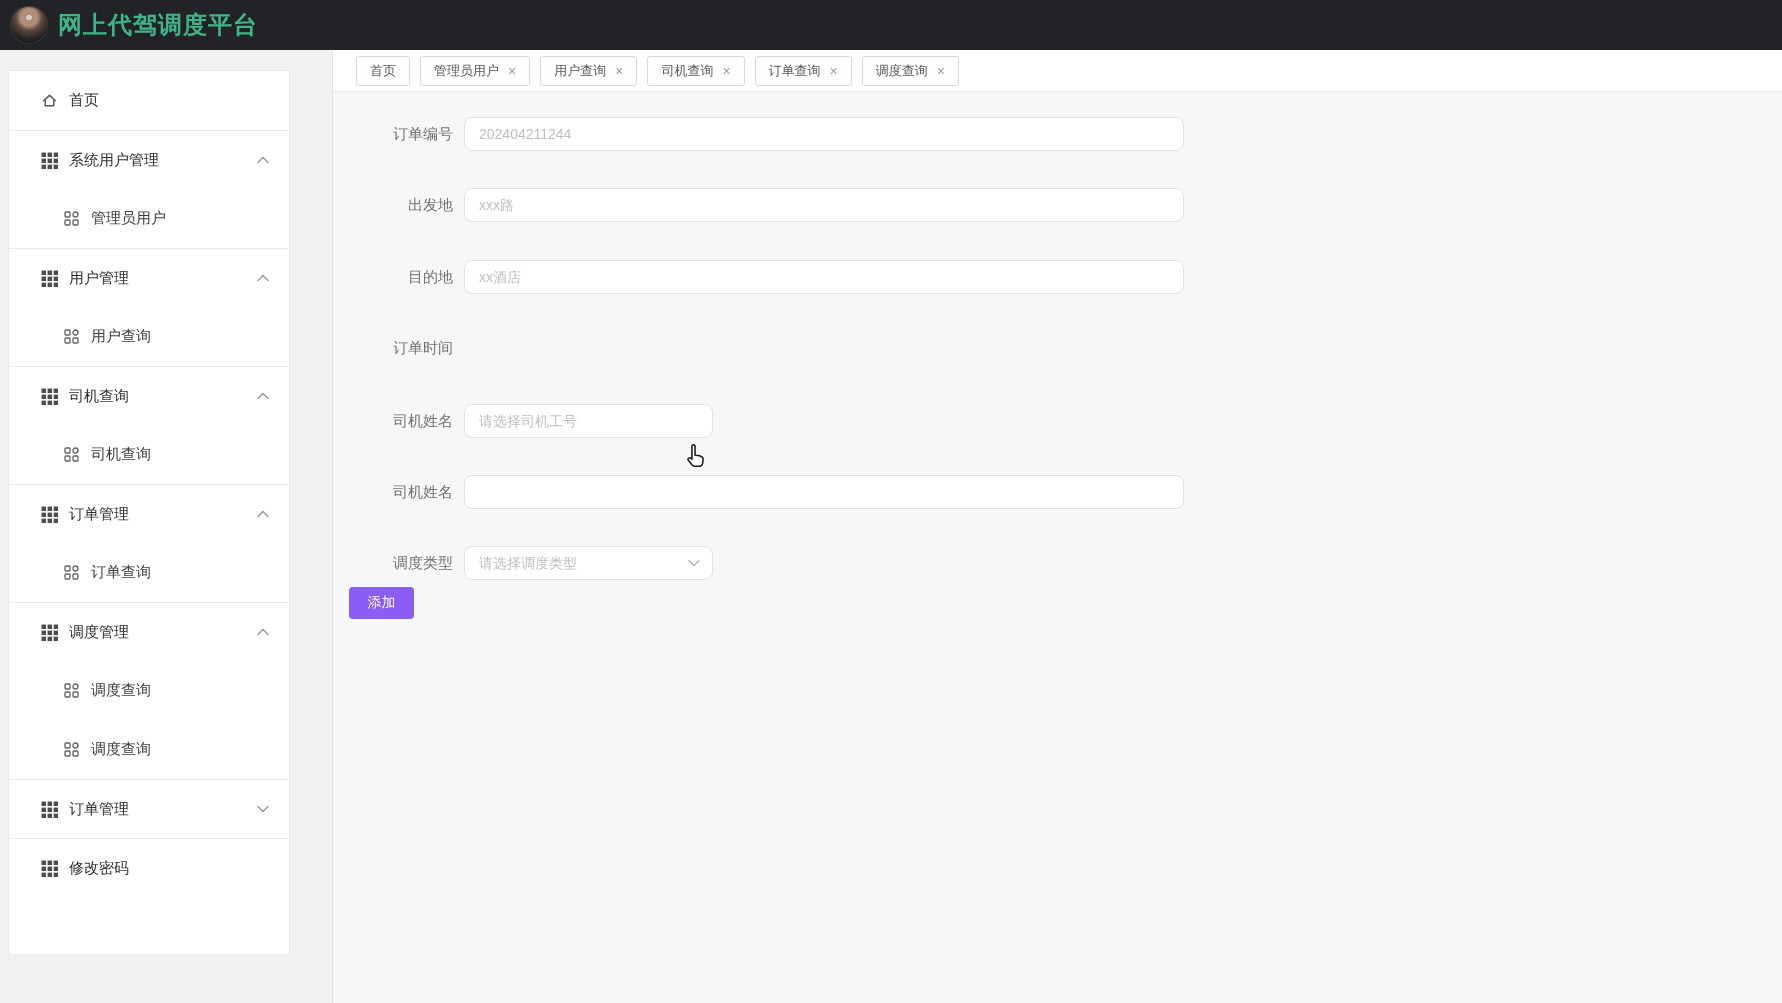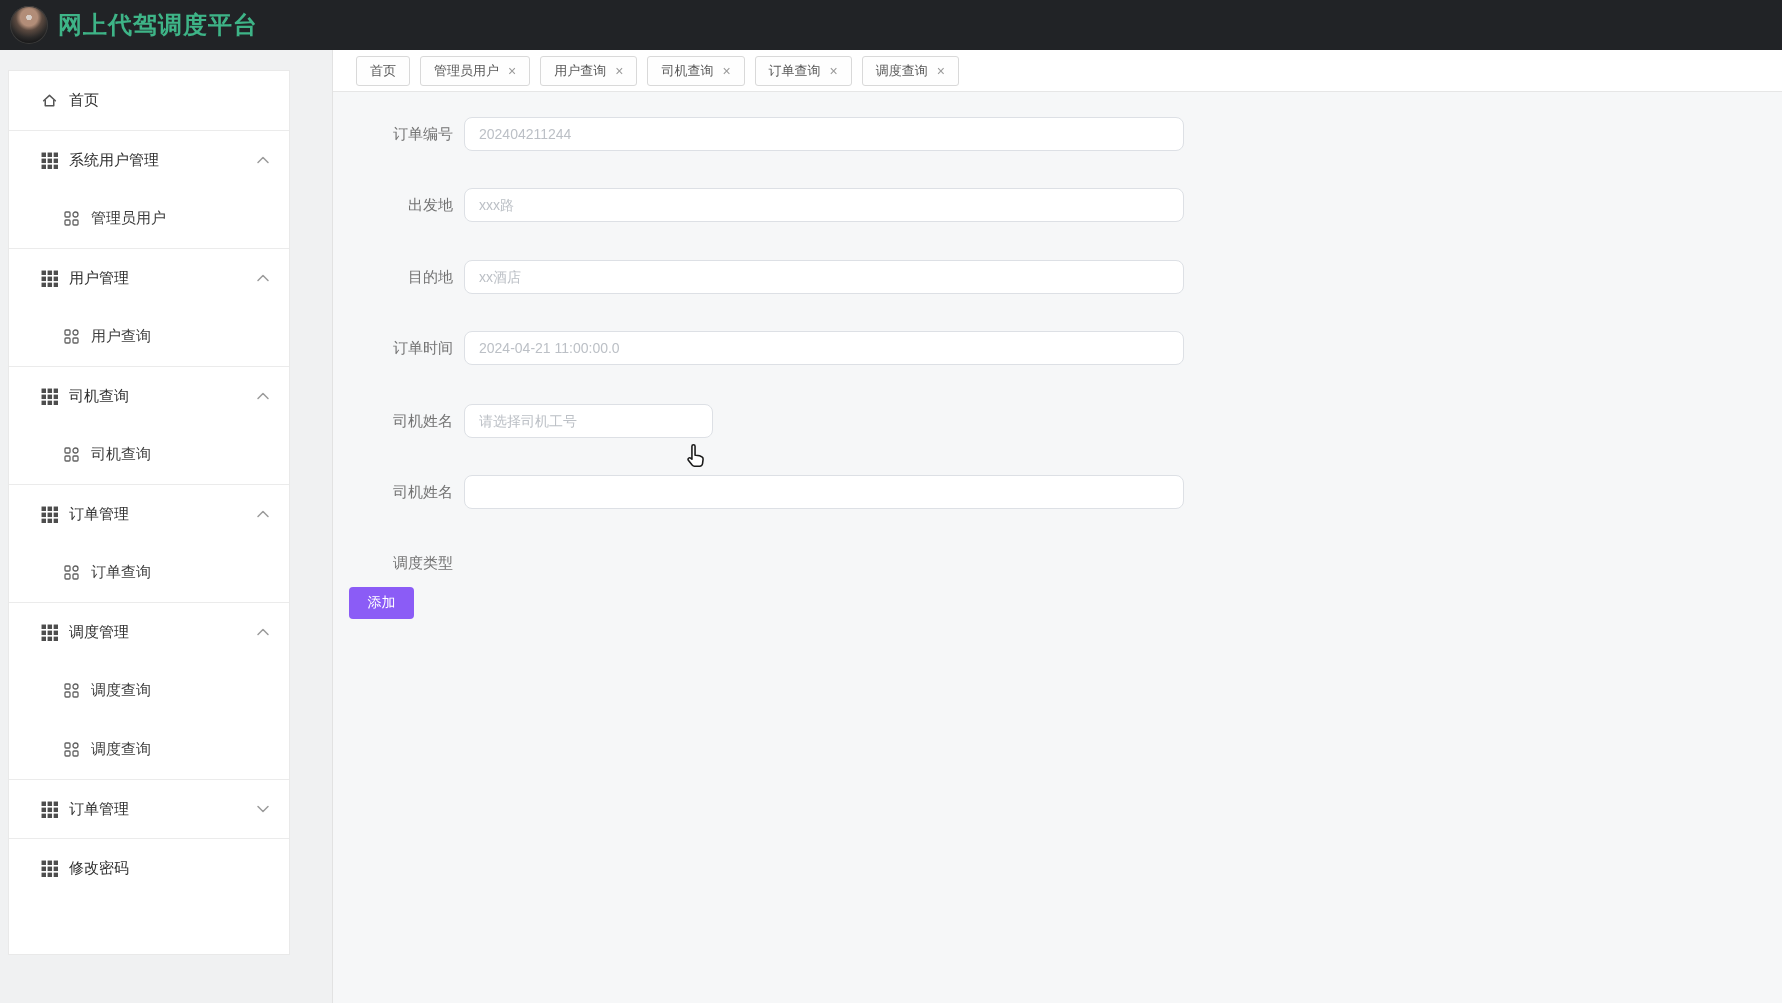--- a/index.html
+++ b/index.html
@@ -305,29 +305,34 @@
         <div class="form-row" style="top: 96px; width: 900px;">
           <label class="form-label">出发地</label>
           <input type="text" class="form-input w-full" placeholder="xxx路" style="">
         </div>
         <div class="form-row" style="top: 168px; width: 900px;">
           <label class="form-label">目的地</label>
           <input type="text" class="form-input w-full" placeholder="xx酒店" style="">
         </div>
         <div class="form-row" style="top: 239px; width: 900px;">
           <label class="form-label">订单时间</label>
-          <input type="text" class="form-input w-full" placeholder="2024-04-21 11:00:00.0" style="">
         </div>
         <div class="form-row" style="top: 312px; width: 900px;">
           <label class="form-label">司机姓名</label>
           <input type="text" class="form-input w-narrow" placeholder="请选择司机工号" style="">
         </div>
         <div class="form-row" style="top: 383px; width: 900px;">
           <label class="form-label">司机姓名</label>
           <input type="text" class="form-input w-full" placeholder="" style="">
         </div>
         <div class="form-row" style="top: 454px; width: 900px;">
           <label class="form-label">调度类型</label>
+          <div class="select-wrap">
+            <input type="text" class="form-input w-narrow" readonly="" placeholder="请选择调度类型" style="">
+            <span class="select-chev"><svg viewBox="0 0 16 16" width="16" height="16">
+                <polyline points="3,5.5 8,10.5 13,5.5" fill="none" stroke="#b6b9bf" stroke-width="1.5" stroke-linecap="round" stroke-linejoin="round"></polyline>
+              </svg></span>
+          </div>
         </div>
       </div>
   </div>
 
 </div>
 
 </body></html>

